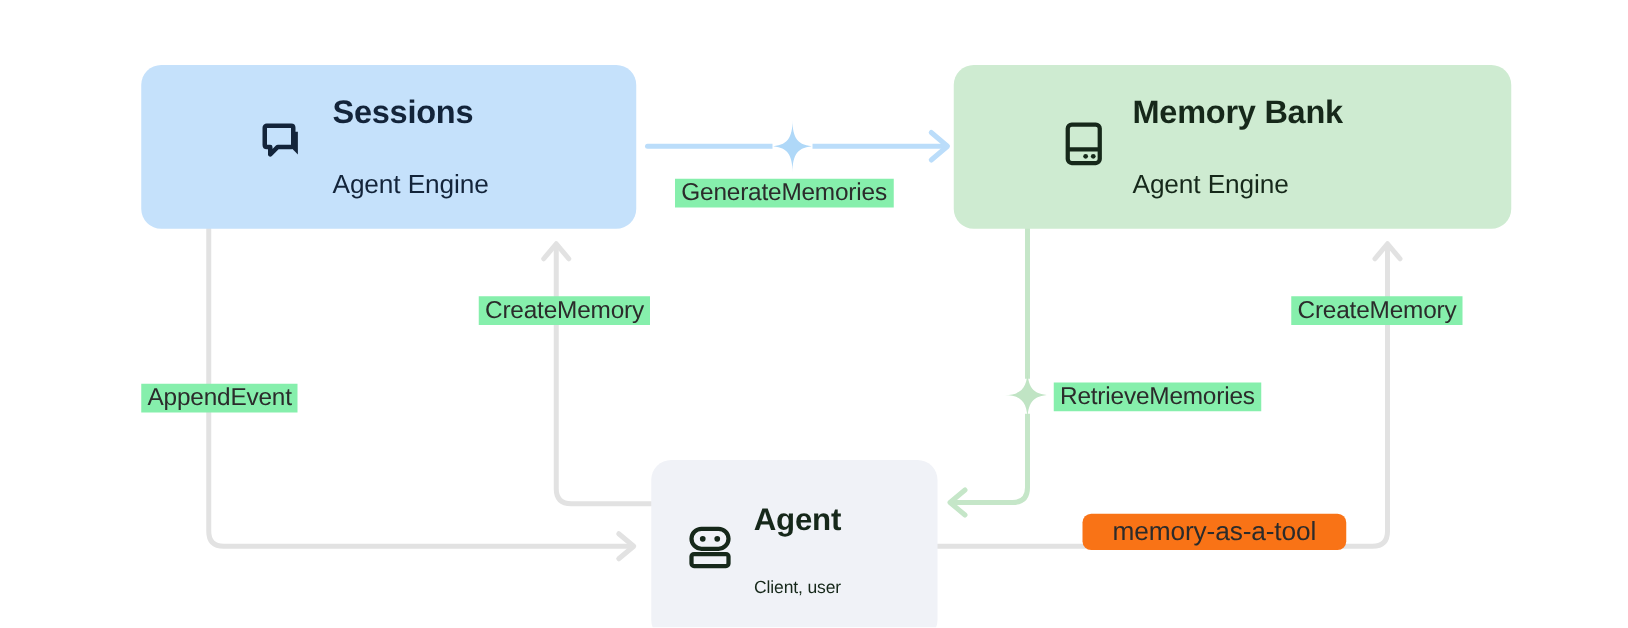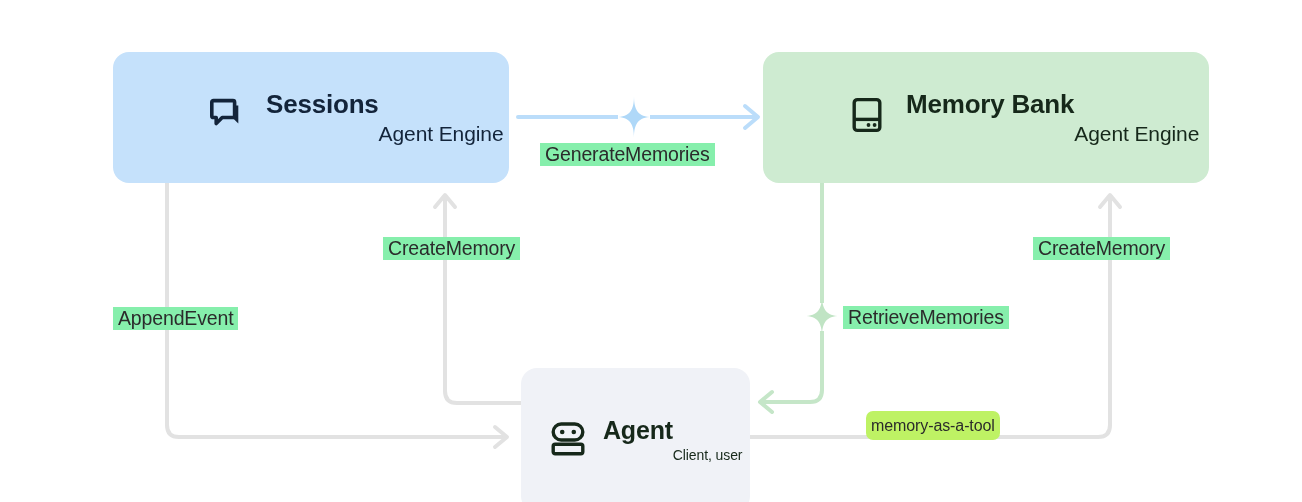--- a/index.html
+++ b/index.html
@@ -39,21 +39,21 @@
     align-items: center;
     gap: 18px;
     margin: 0 auto;
   }
   .node-icon {
     flex: 0 0 auto;
     display: block;
   }
   .node-text {
     display: flex;
-    flex-direction: row;
+    flex-direction: column;
     justify-content: center;
     line-height: 1.12;
   }
   .node-title {
     font-size: 26px;
     font-weight: bold;
     letter-spacing: -0.2px;
   }
   .node-sub {
     font-size: 21px;
@@ -102,26 +102,26 @@
   #label-appendevent      { left: 383px; top: 237px; }
   #label-listevents       { left: 113px; top: 307px; }
   #label-creatememory     { left: 1033px; top: 237px; }
   #label-retrievememories { left: 843px; top: 306px; }
 
   
   #chip-memory-as-a-tool {
     position: absolute;
     left: 866px; top: 411px;
     height: 29px;
-    padding: 0 5px;
+    padding: 0 24px;
     display: flex;
     align-items: center;
     border-radius: 7px;
-    background: #bef264;
-    font-size: 16px;
+    background: #f97316;
+    font-size: 21px;
     color: #2B2B2B;
     letter-spacing: -0.1px;
     white-space: nowrap;
   }
 </style>
 </head>
 <body>
 
 <div id="canvas">
 

